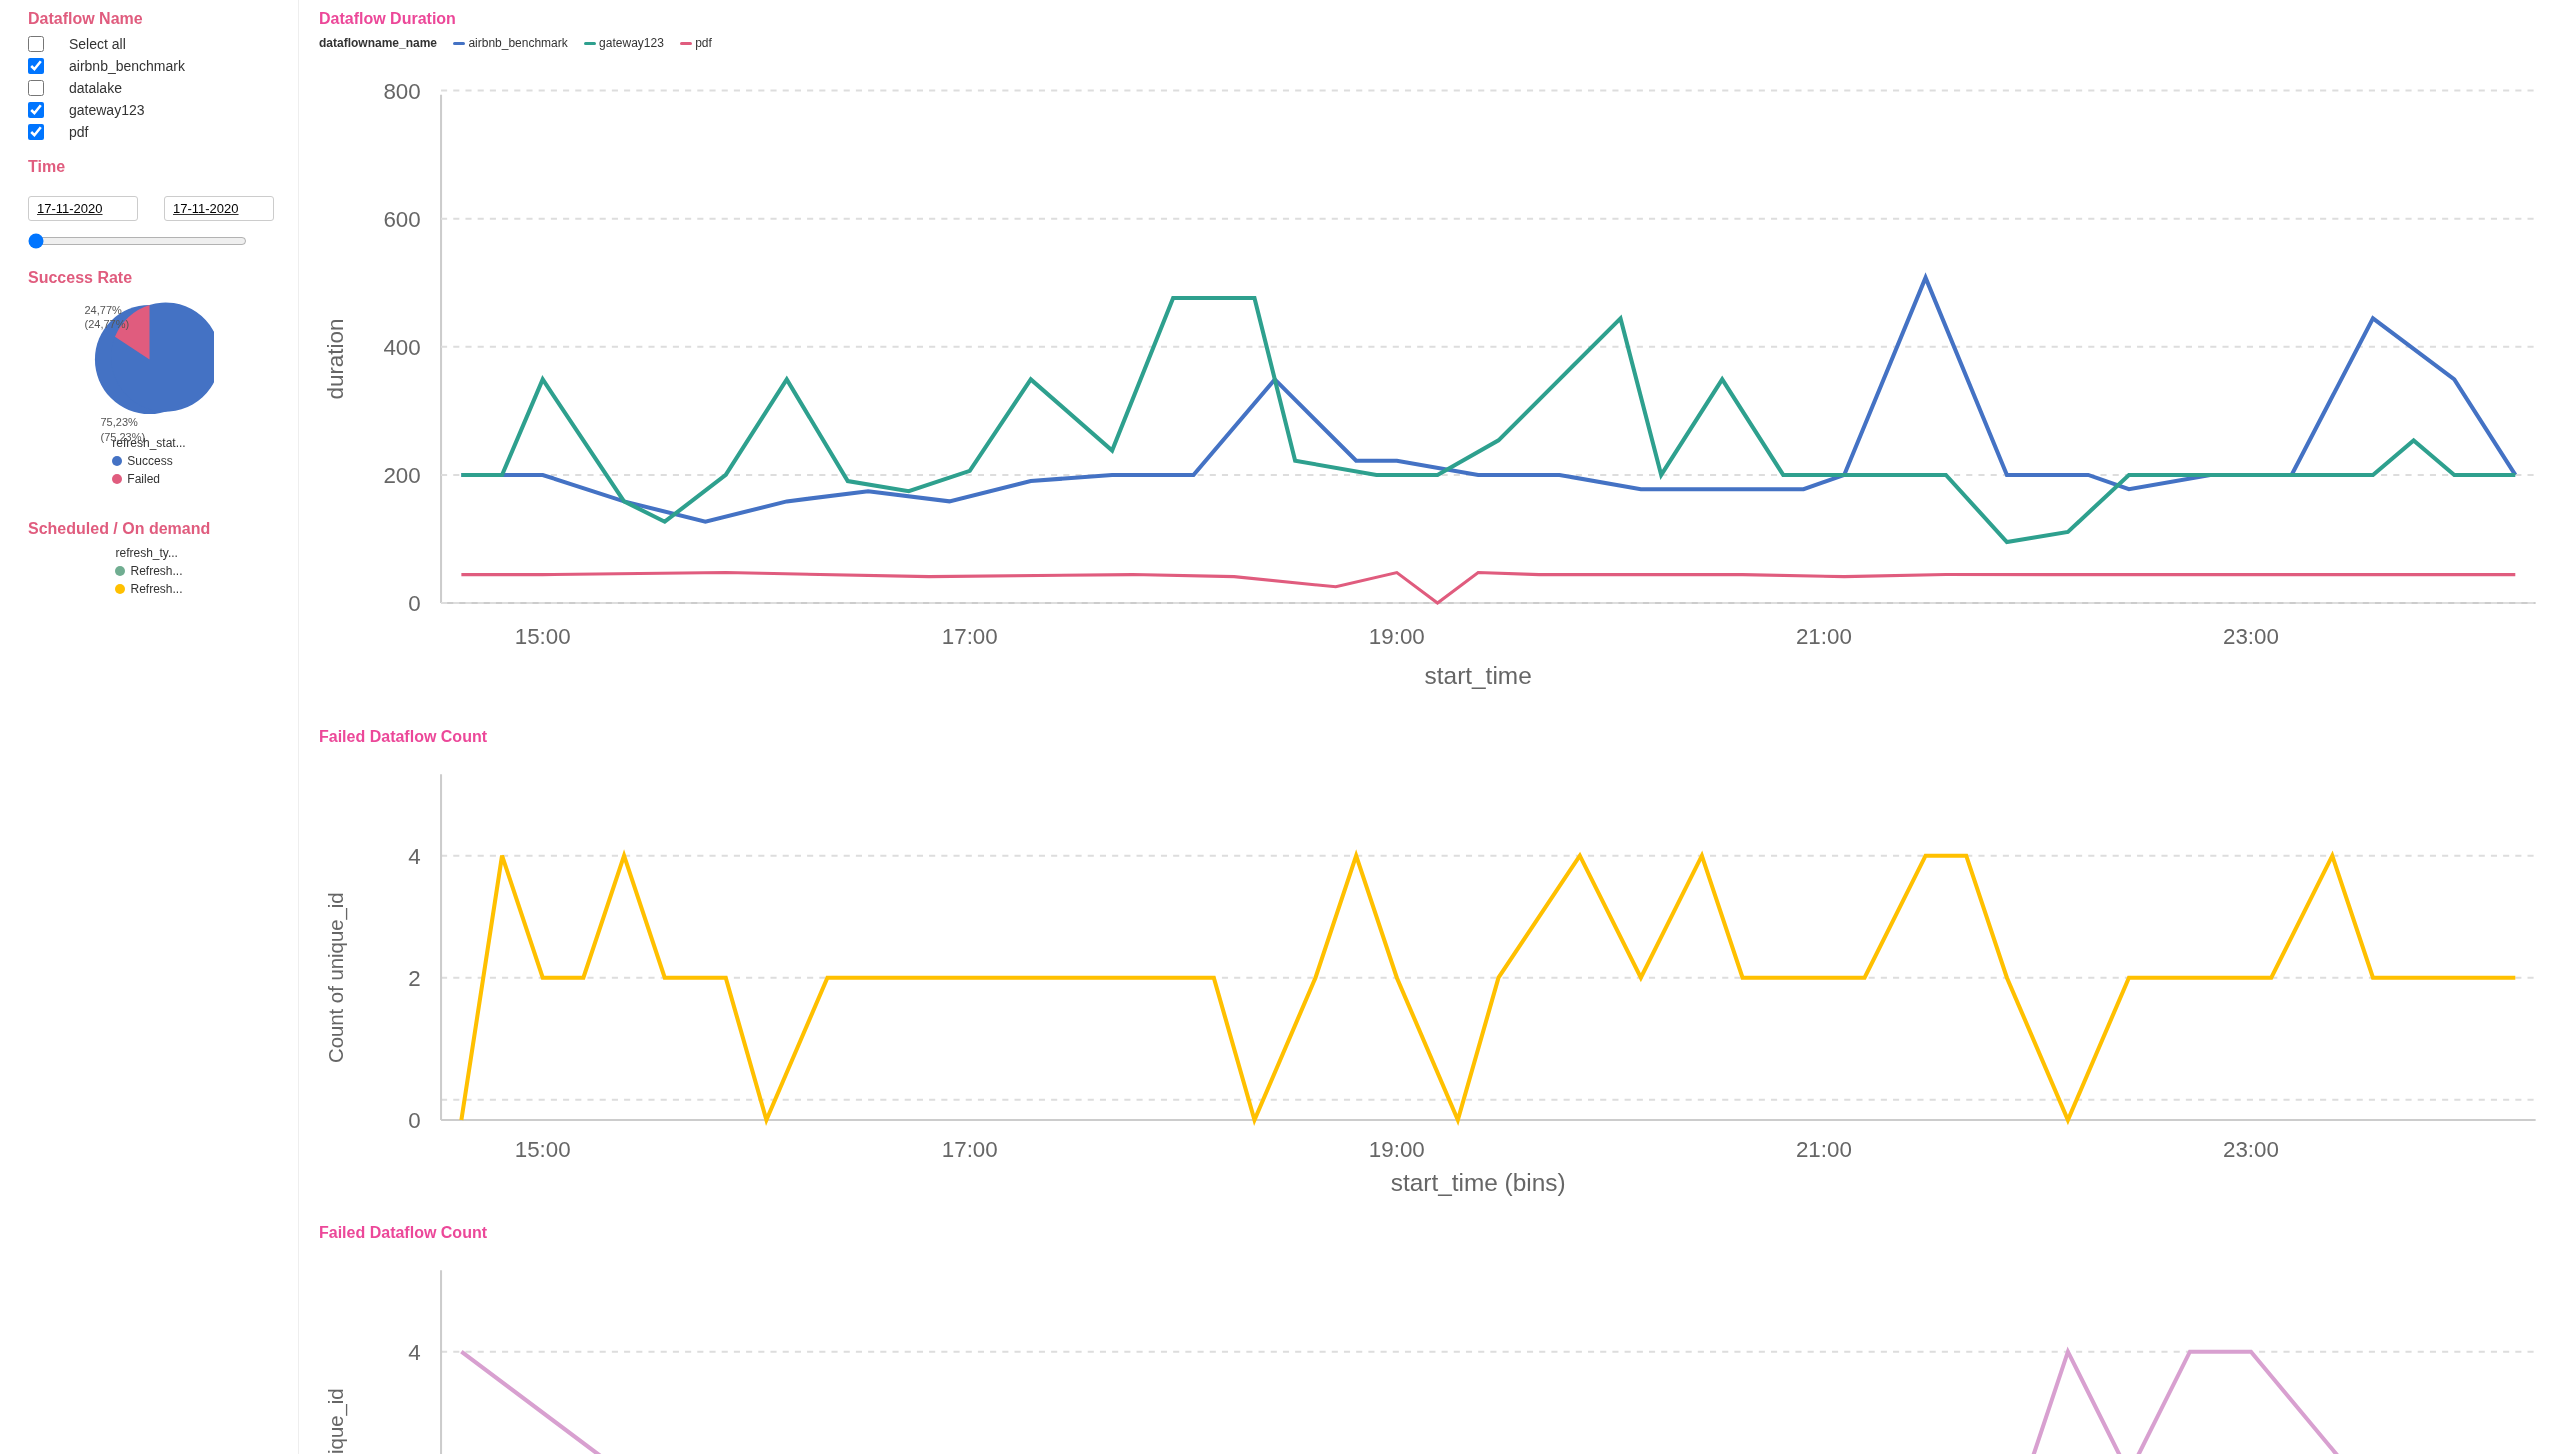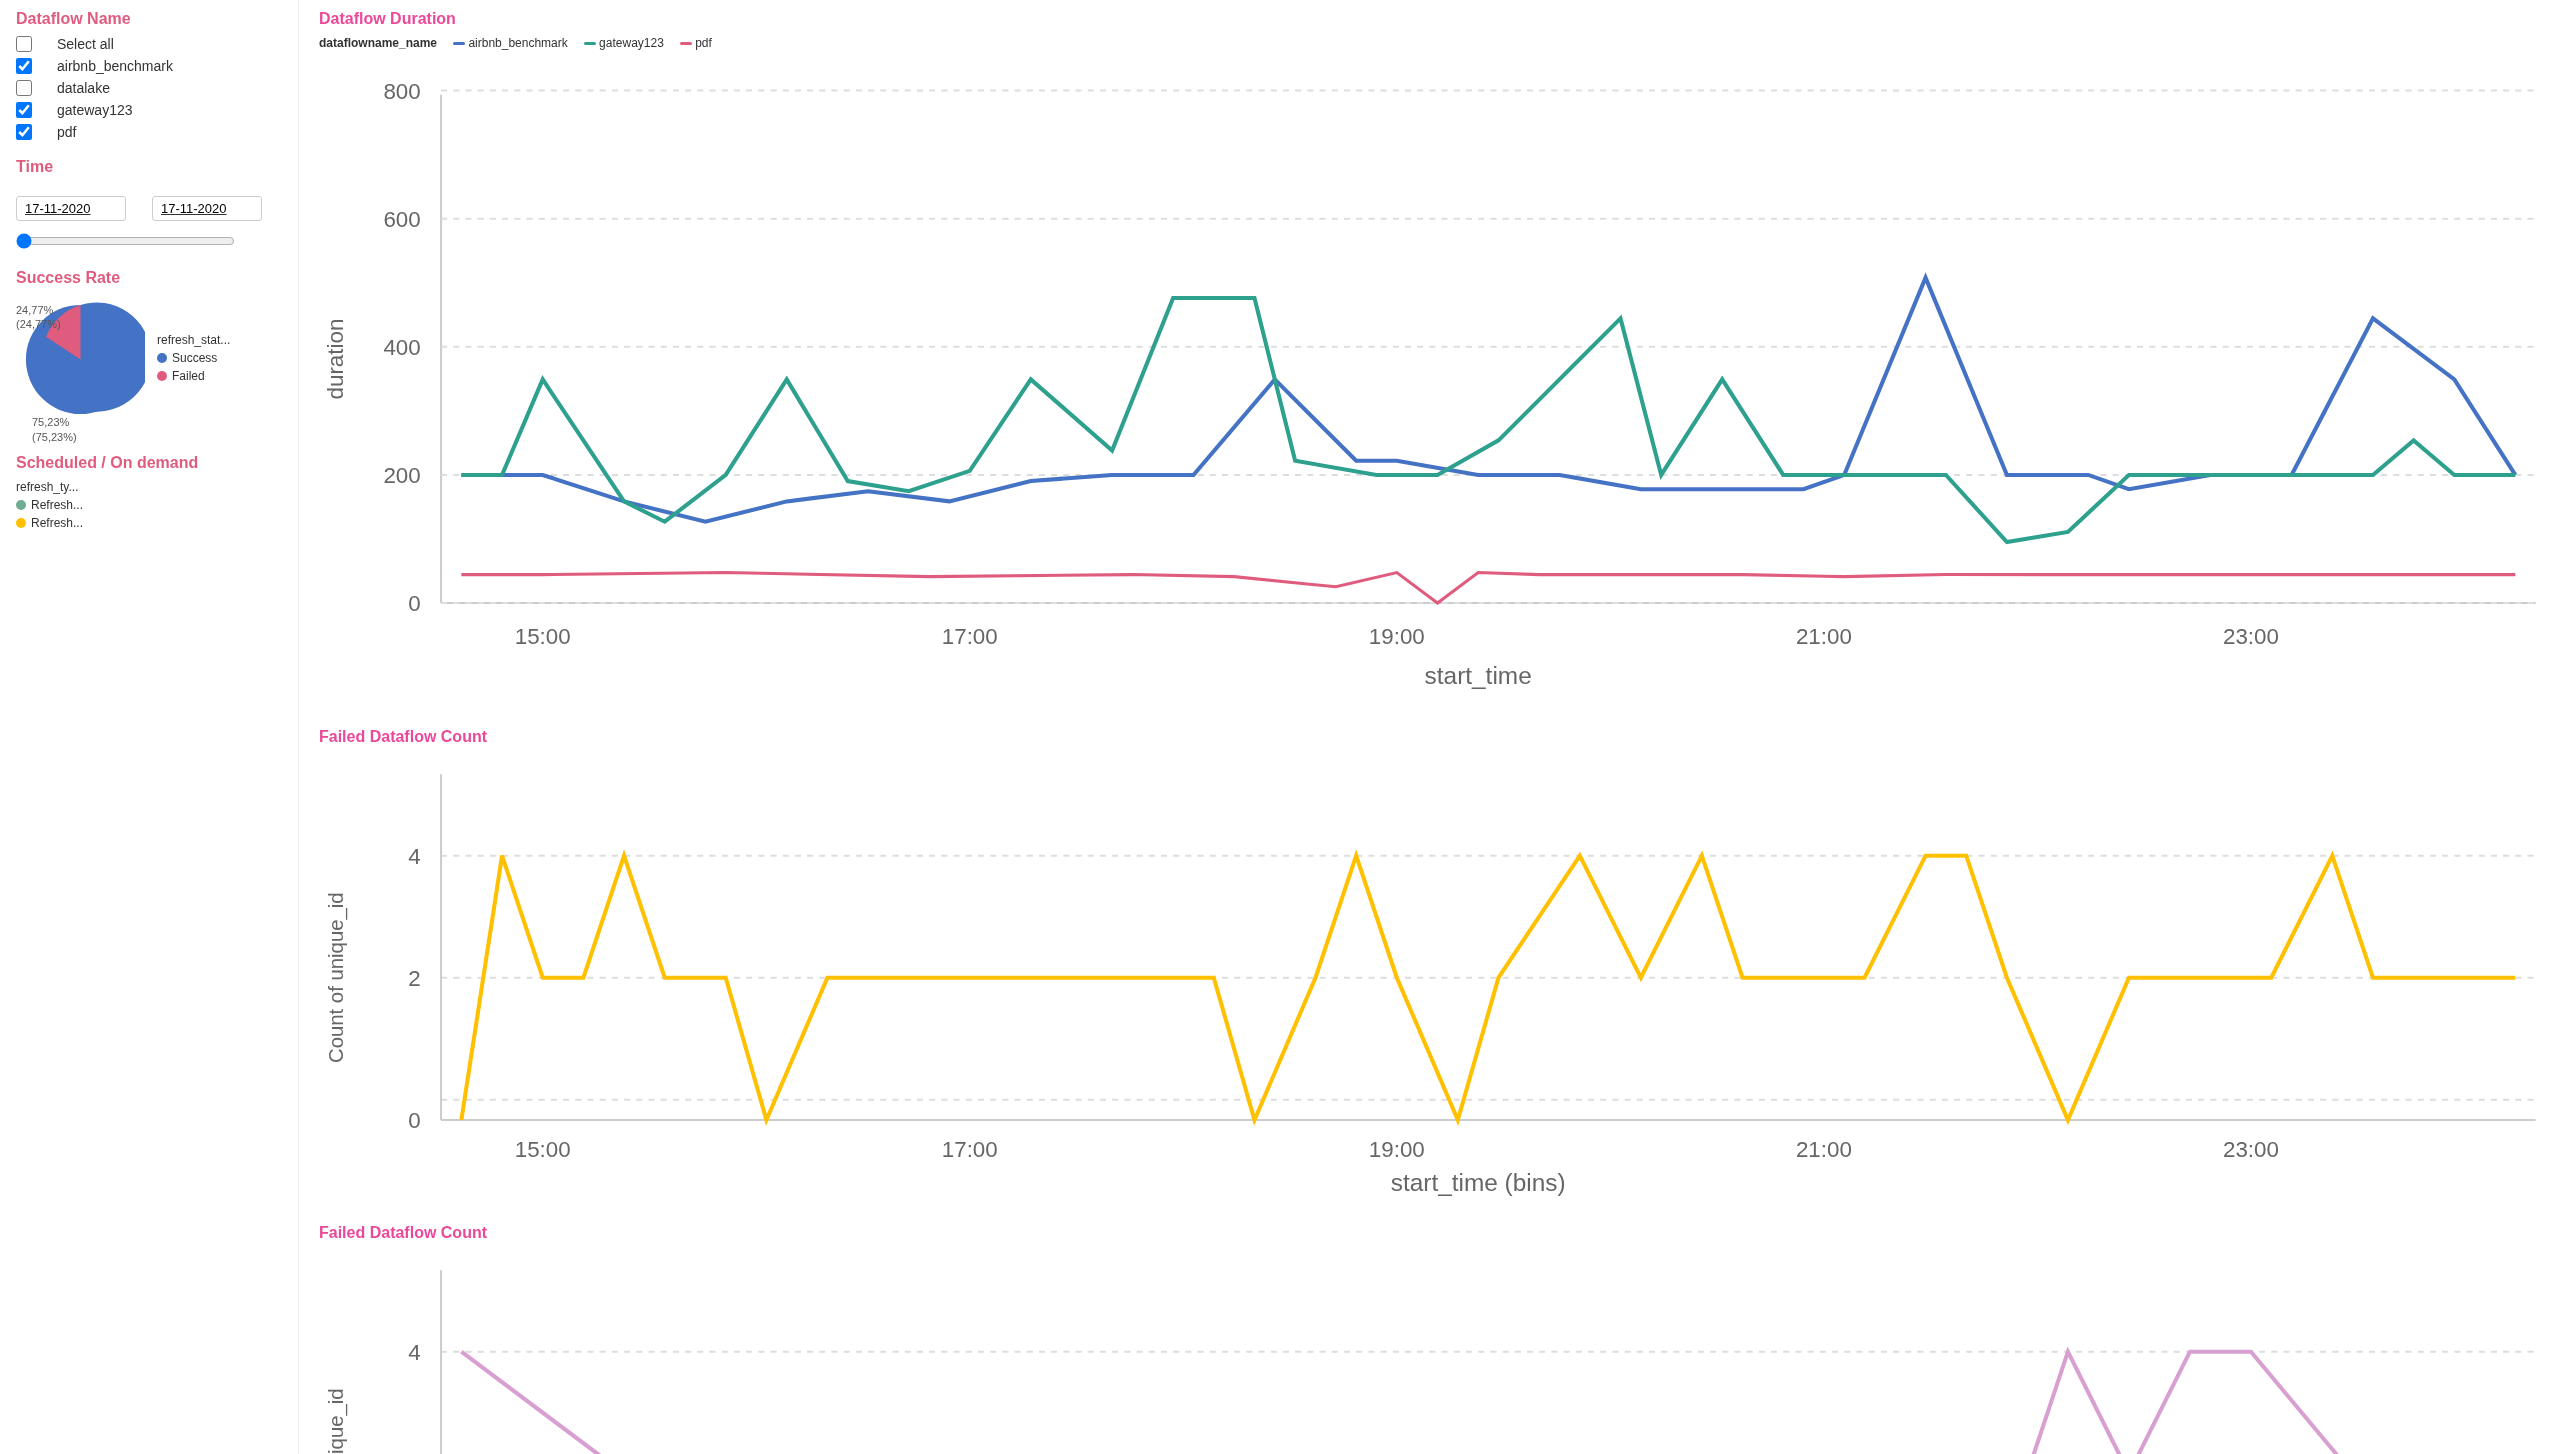--- a/index.html
+++ b/index.html
@@ -1,21 +1,21 @@
 <!DOCTYPE html>
 <html><head>
   <meta charset="utf-8">
   <style>
     * { box-sizing: border-box; margin: 0; padding: 0; }
     body { font-family: Arial, sans-serif; font-size: 13px; background: #fff; color: #333; display: flex; height: 100vh; overflow: hidden; }
 
     .sidebar {
       width: 299px;
       min-width: 299px;
-      padding: 10px 16px;
+      padding: 10px 28px;
       border-right: 1px solid #eee;
       overflow-y: auto;
     }
 
     .section-title {
       color: #e05c7e;
       font-size: 16px;
       font-weight: bold;
       margin-bottom: 8px;
     }
@@ -41,21 +41,21 @@
       border-radius: 3px;
       padding: 4px 8px;
       font-size: 13px;
       width: 110px;
     }
 
     .slider-container { margin-top: 12px; display: flex; align-items: center; }
     .slider { width: 219px; cursor: pointer; }
 
     .pie-section { margin-top: 20px; }
-    .pie-chart-wrapper { display: flex; align-items: center; gap: 12px; margin-top: 8px; }
+    .pie-chart-wrapper { display: flex; align-items: center; gap: 12px; margin-top: 8px; flex-direction: column; }
     .pie-canvas { position: relative; width: 129px; height: 129px; }
 
     .legend { font-size: 12px; }
     .legend-item { display: flex; align-items: center; gap: 5px; margin-bottom: 4px; }
     .legend-dot { width: 10px; height: 10px; border-radius: 50%; display: inline-block; }
     .legend-title { font-weight: normal; font-size: 12px; margin-bottom: 4px; }
 
     .main-content {
       flex: 1;
       overflow-y: auto;

